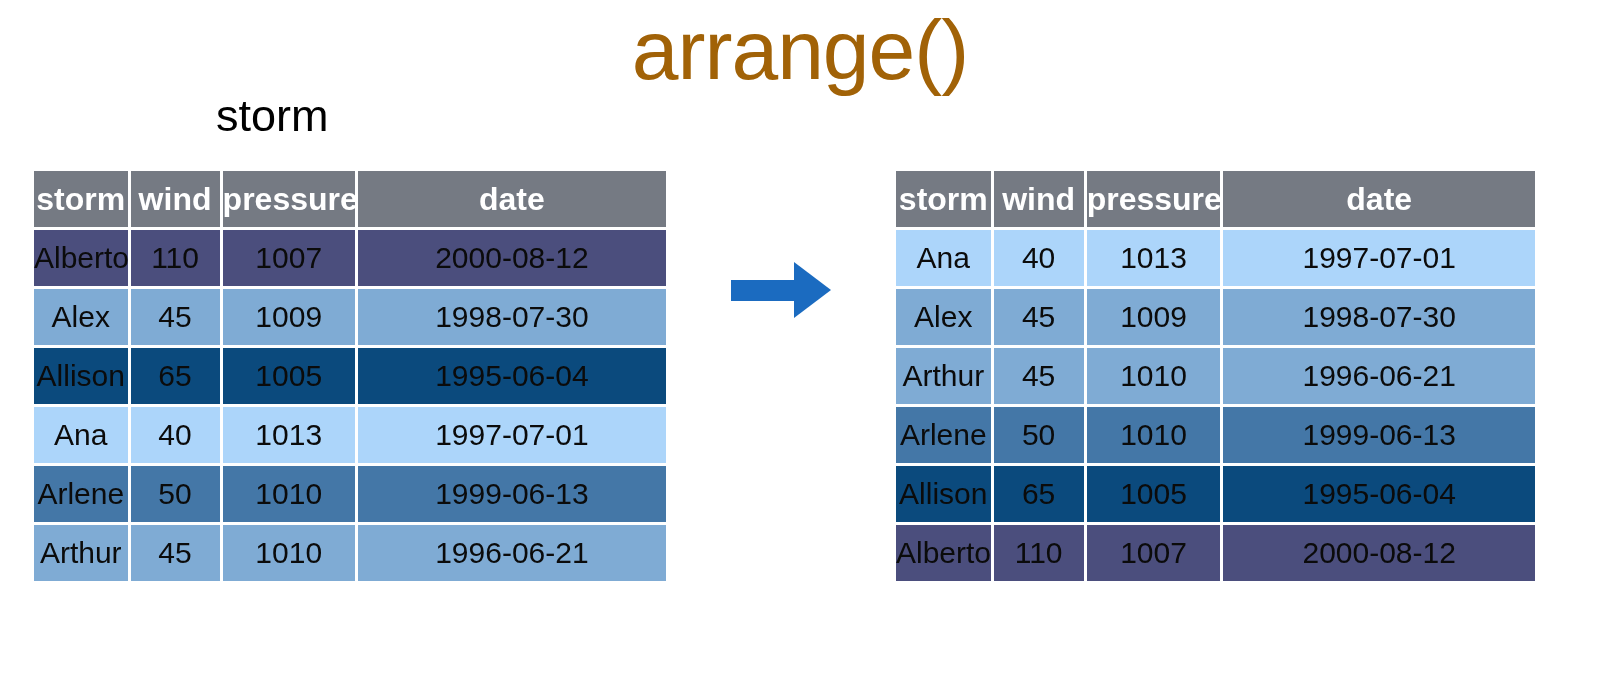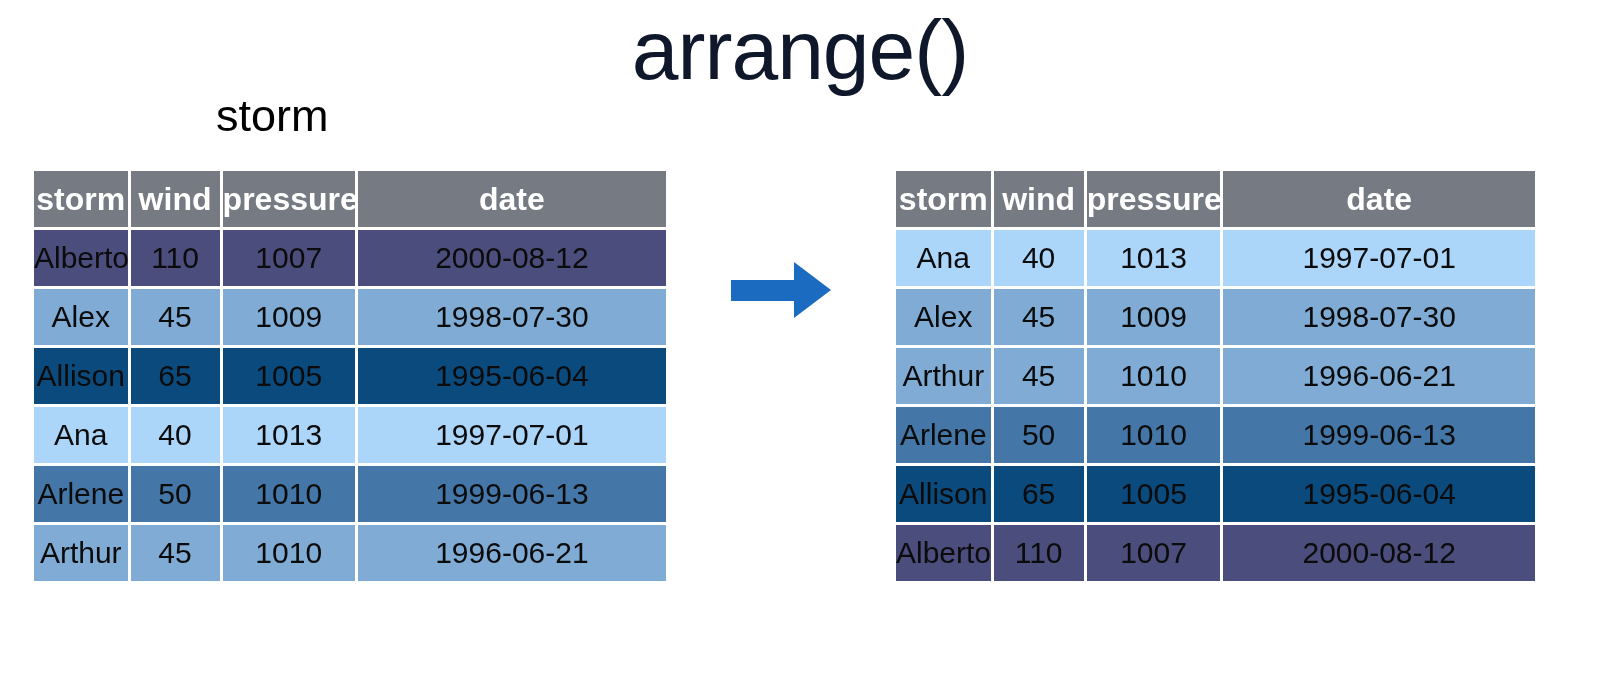--- a/index.html
+++ b/index.html
@@ -9,21 +9,21 @@
     position: relative;
     font-family: "Liberation Sans", sans-serif;
     overflow: hidden;
   }
   .main-title {
     position: absolute;
     top: 2px; left: 0; width: 100%;
     text-align: center;
     font-size: 84px;
     font-weight: 400;
-    color: #0f172a;
+    color: #a16207;
     letter-spacing: -1px;
   }
   .source-label {
     position: absolute;
     left: 216px; top: 90px;
     font-size: 45px;
     color: #000000;
   }
   .tbl-wrap { position: absolute; top: 168px; }
   .tbl-left  { left: 31px;  width: 638px; }

